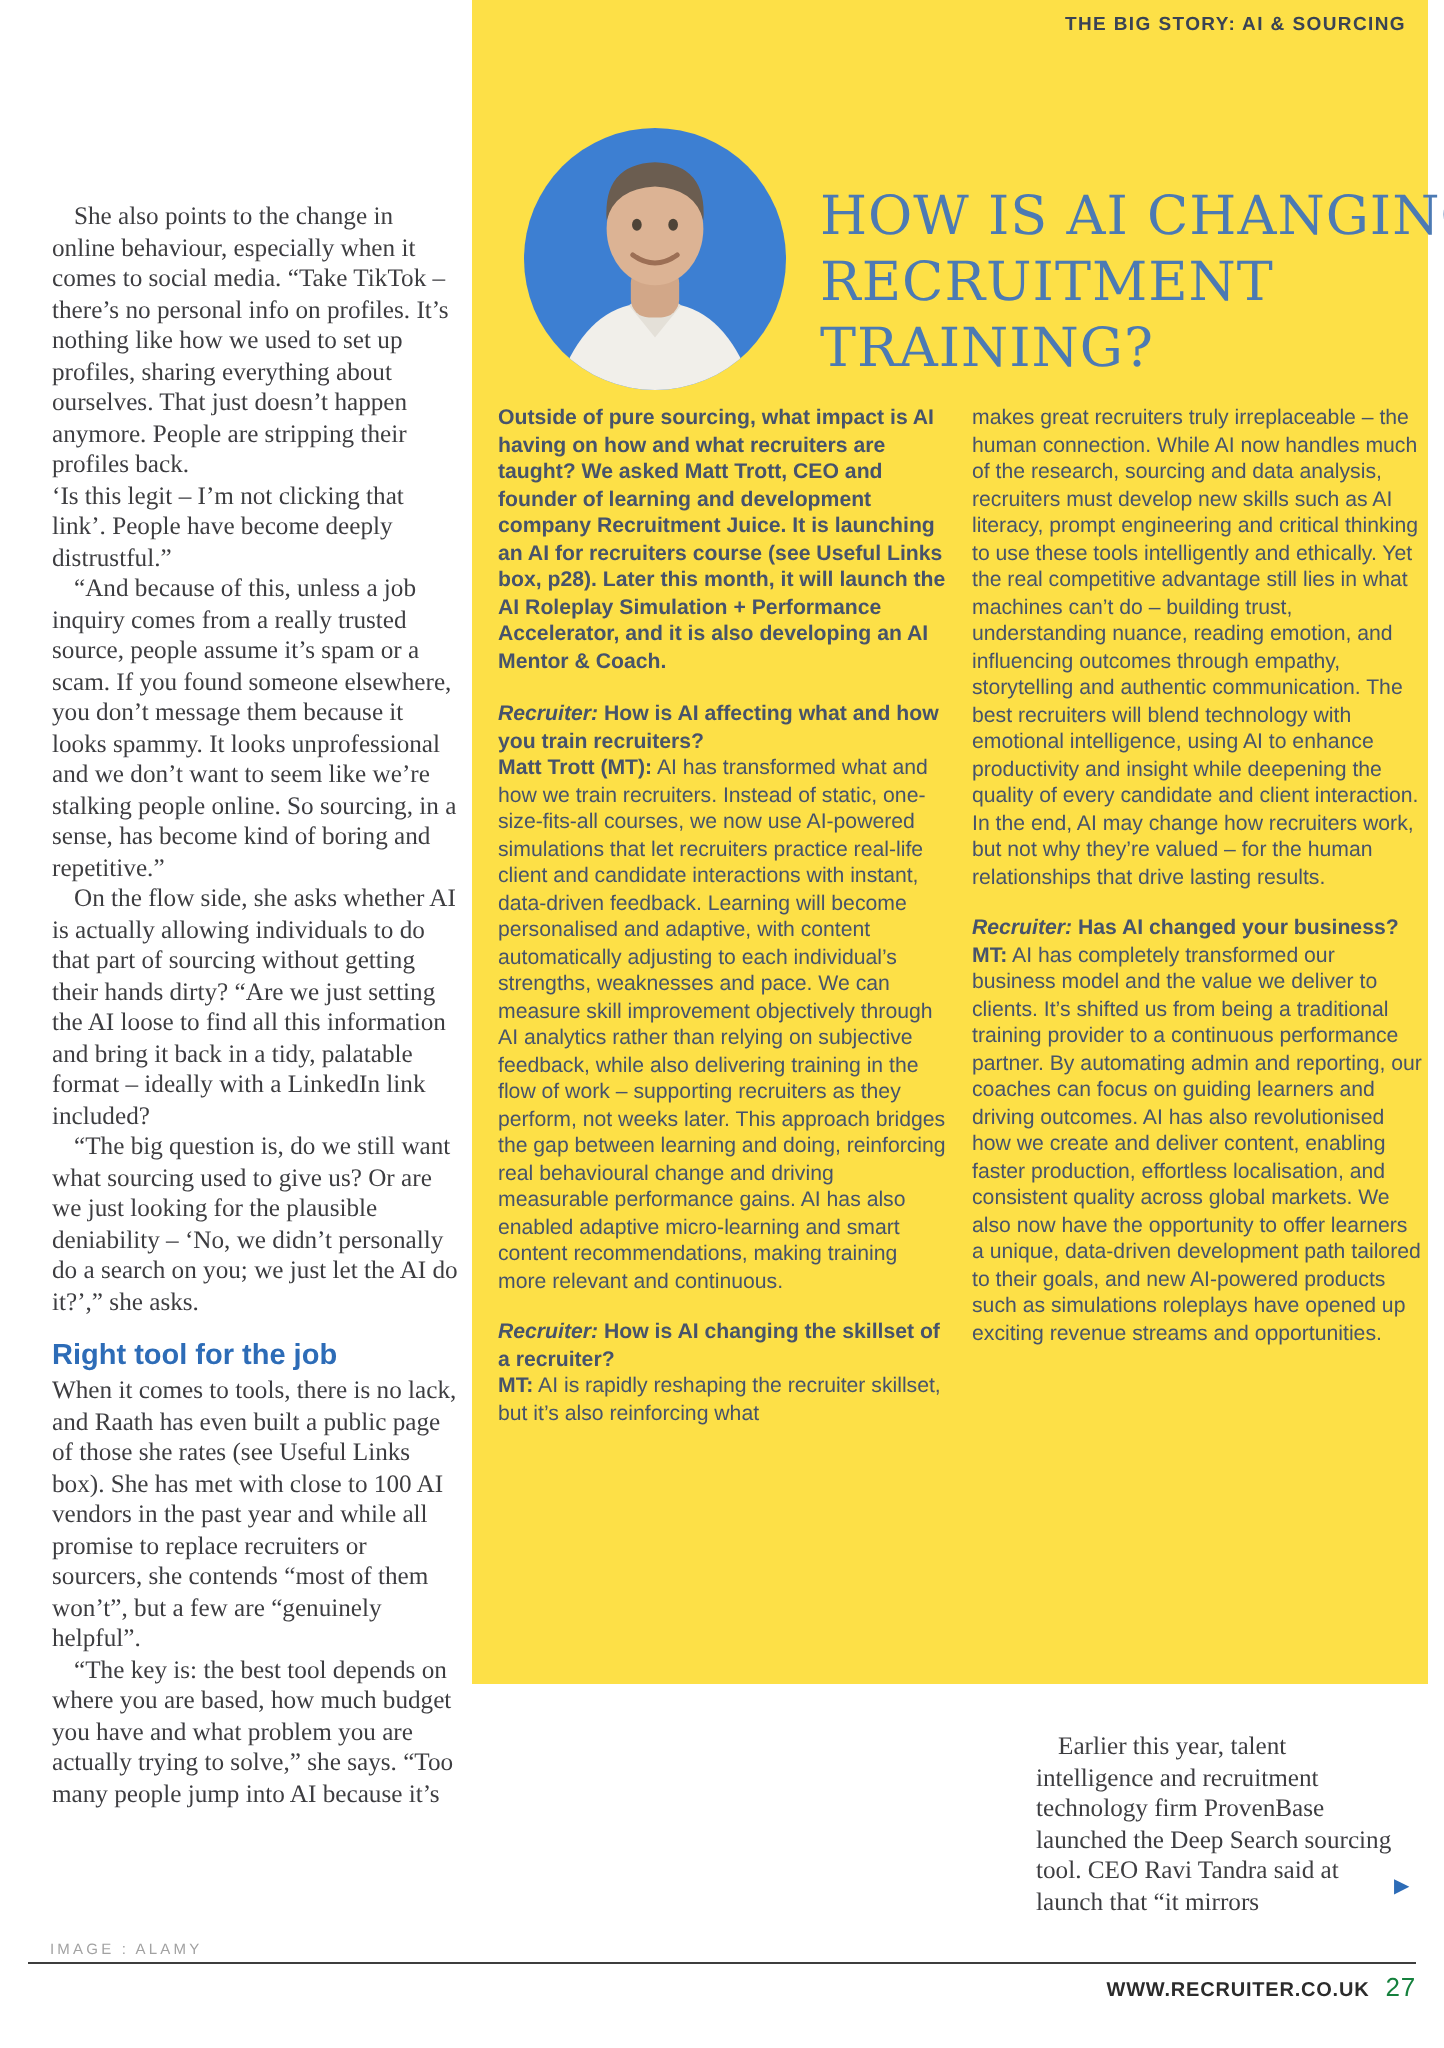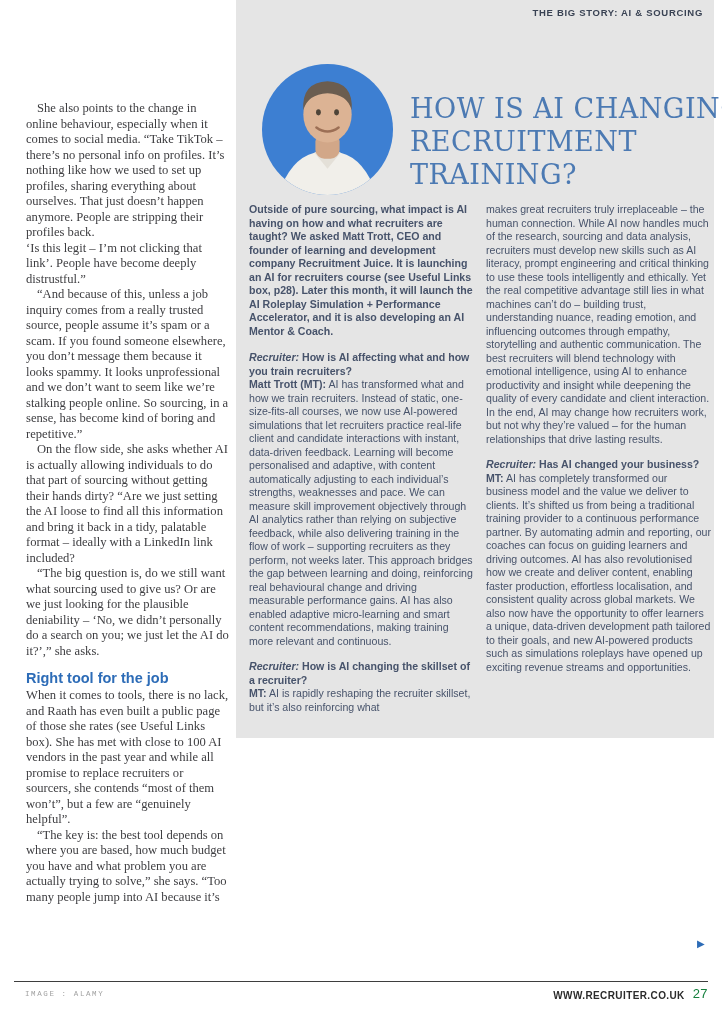--- a/index.html
+++ b/index.html
@@ -1,20 +1,20 @@
 <!DOCTYPE html>
 <html><head>
 <meta charset="utf-8">
 <style>
   html,body { margin:0; padding:0; background:#ffffff; }
   .page { position:relative; width:722px; height:1024px; background:#ffffff; overflow:hidden;
           font-family:"Liberation Serif", serif; }
 
   
-  .blue-box { position:absolute; left:236px; top:0; width:478px; height:738px; background:#e5e5e5; }
+  .blue-box { position:absolute; left:236px; top:0; width:478px; height:842px; background:#fde047; }
   .kicker { position:absolute; top:7px; right:11px; font-family:"Liberation Sans",sans-serif;
             font-weight:700; font-size:9.5px; letter-spacing:0.7px; color:#3a4354; }
   .photo { position:absolute; left:26px; top:64px; width:131px; height:131px; border-radius:50%;
            background:#3d7fd2; overflow:hidden; }
   .photo svg { display:block; width:100%; height:100%; }
   .title { position:absolute; left:174px; top:92px; margin:0; font-family:"DejaVu Serif",serif;
            font-weight:400; font-size:27px; line-height:33px; letter-spacing:0.5px; color:#4c7ab3; }
   .tl { display:block; white-space:nowrap; }
 
   .box-cols { position:absolute; left:13px; top:203px; width:463px; height:634px;
@@ -35,21 +35,21 @@
   .ind { text-indent:11px; }
   .subhead { margin:10px 0 1px 0; font-family:"Liberation Sans",sans-serif; font-weight:700;
              font-size:14.5px; line-height:18px; color:#2d6cb7; }
   .bottom-mid   { position:absolute; left:238px; top:866px; width:212px; }
   .bottom-right { position:absolute; left:518px; top:866px; width:186px; }
   .arrow { position:absolute; left:697px; top:938px; color:#2d6cb7; font-size:10px;
            font-family:"DejaVu Sans",sans-serif; }
 
   
   .footer-rule { position:absolute; left:14px; right:14px; top:981px; border-top:1.5px solid #3e3e3e; }
-  .credit { position:absolute; left:25px; top:990px; font-family:Liberation Mono, monospace;
+  .credit { position:absolute; left:25px; top:970px; font-family:Liberation Sans, sans-serif;
             font-size:7.5px; letter-spacing:1.6px; color:#a2a2a2; }
   .site { position:absolute; right:14px; top:986px; display:flex; align-items:flex-end; gap:8px;
           font-family:"Liberation Sans",sans-serif; font-weight:700; font-size:10px;
           letter-spacing:0.4px; color:#2b2b2b; }
   .pagenum { font-weight:400; font-size:13px; color:#15803d; }
 </style>
 </head>
 <body>
 
 <div class="page">
@@ -97,20 +97,23 @@
     <p class="sp">‘Is this legit – I’m not clicking that link’. People have become deeply distrustful.”</p>
     <p class="sp ind">“And because of this, unless a job inquiry comes from a really trusted source, people assume it’s spam or a scam. If you found someone elsewhere, you don’t message them because it looks spammy. It looks unprofessional and we don’t want to seem like we’re stalking people online. So sourcing, in a sense, has become kind of boring and repetitive.”</p>
     <p class="sp ind">On the flow side, she asks whether AI is actually allowing individuals to do that part of sourcing without getting their hands dirty? “Are we just setting the AI loose to find all this information and bring it back in a tidy, palatable format – ideally with a LinkedIn link included?</p>
     <p class="sp ind">“The big question is, do we still want what sourcing used to give us? Or are we just looking for the plausible deniability – ‘No, we didn’t personally do a search on you; we just let the AI do it?’,” she asks.</p>
     <h2 class="subhead">Right tool for the job</h2>
     <p class="sp">When it comes to tools, there is no lack, and Raath has even built a public page of those she rates (see Useful Links box). She has met with close to 100 AI vendors in the past year and while all promise to replace recruiters or sourcers, she contends “most of them won’t”, but a few are “genuinely helpful”.</p>
     <p class="sp ind">“The key is: the best tool depends on where you are based, how much budget you have and what problem you are actually trying to solve,” she says. “Too many people jump into AI because it’s</p>
   </div>
 
 
+  <div class="bottom-right serif-text">
+    <p class="sp ind">Earlier this year, talent intelligence and recruitment technology firm ProvenBase launched the Deep Search sourcing tool. CEO Ravi Tandra said at launch that “it mirrors</p>
+  </div>
 
   <span class="arrow">▶</span>
 
   <div class="footer-rule"></div>
   <div class="credit">IMAGE : ALAMY</div>
   <div class="site">
     <span>WWW.RECRUITER.CO.UK</span>
     <span class="pagenum">27</span>
   </div>
 

